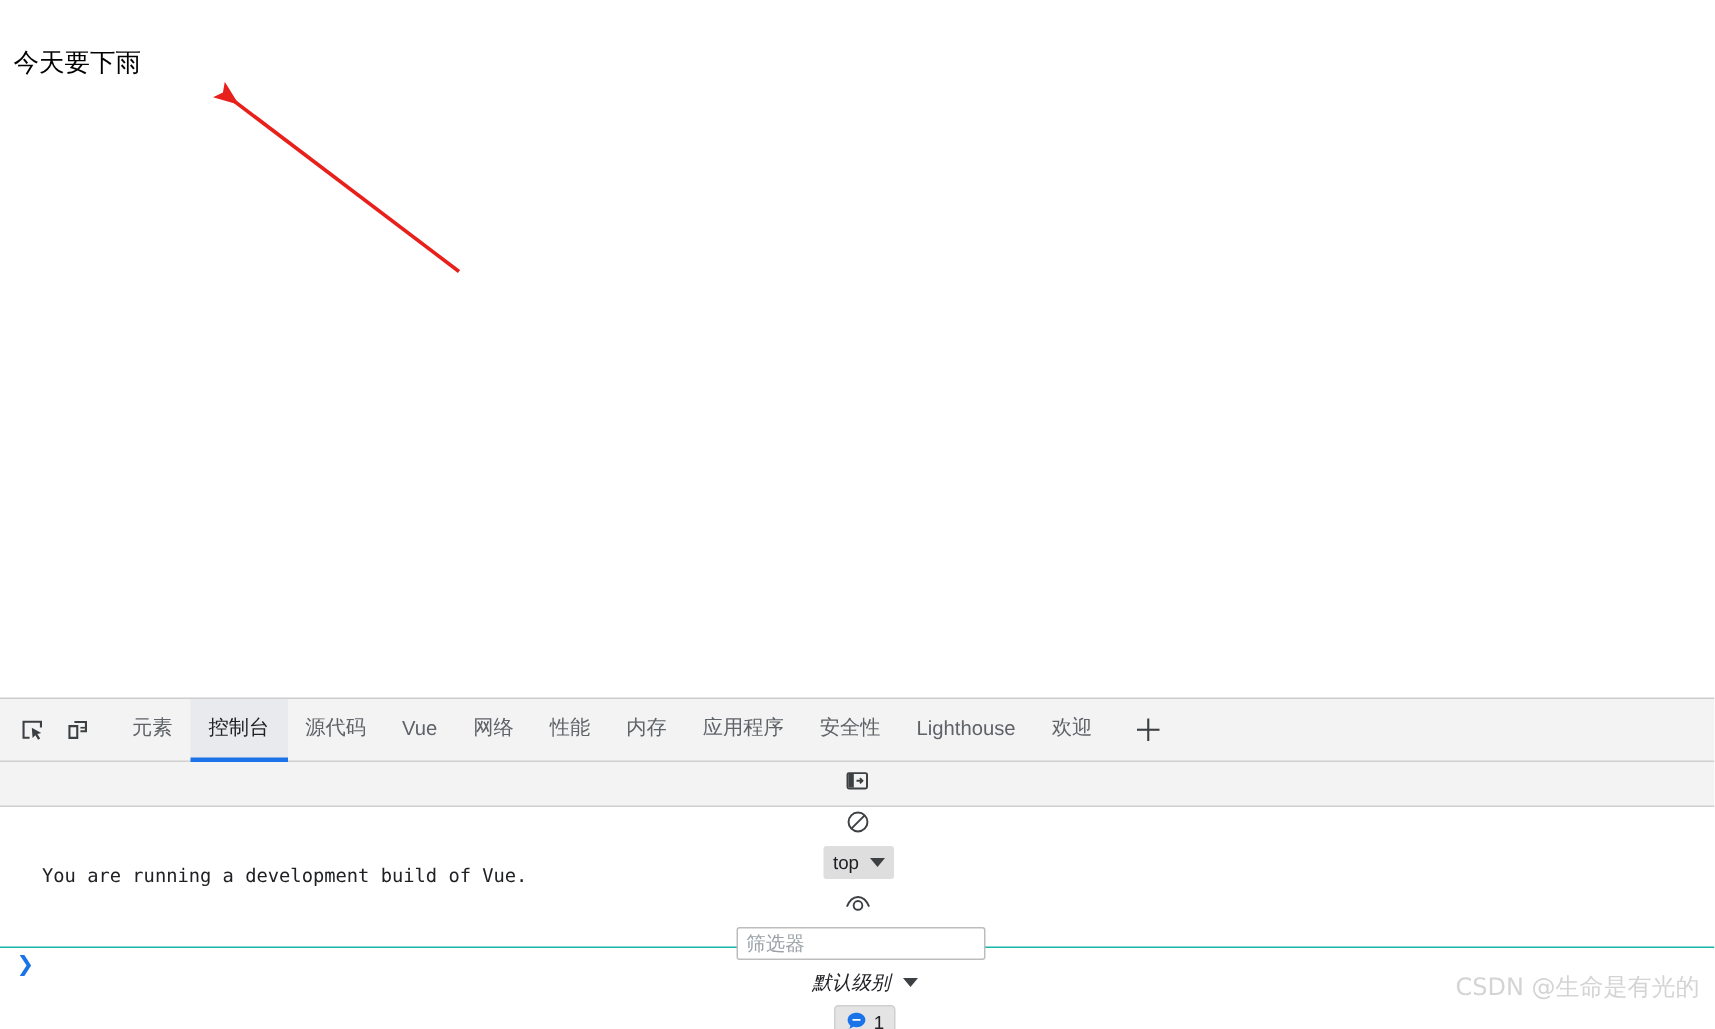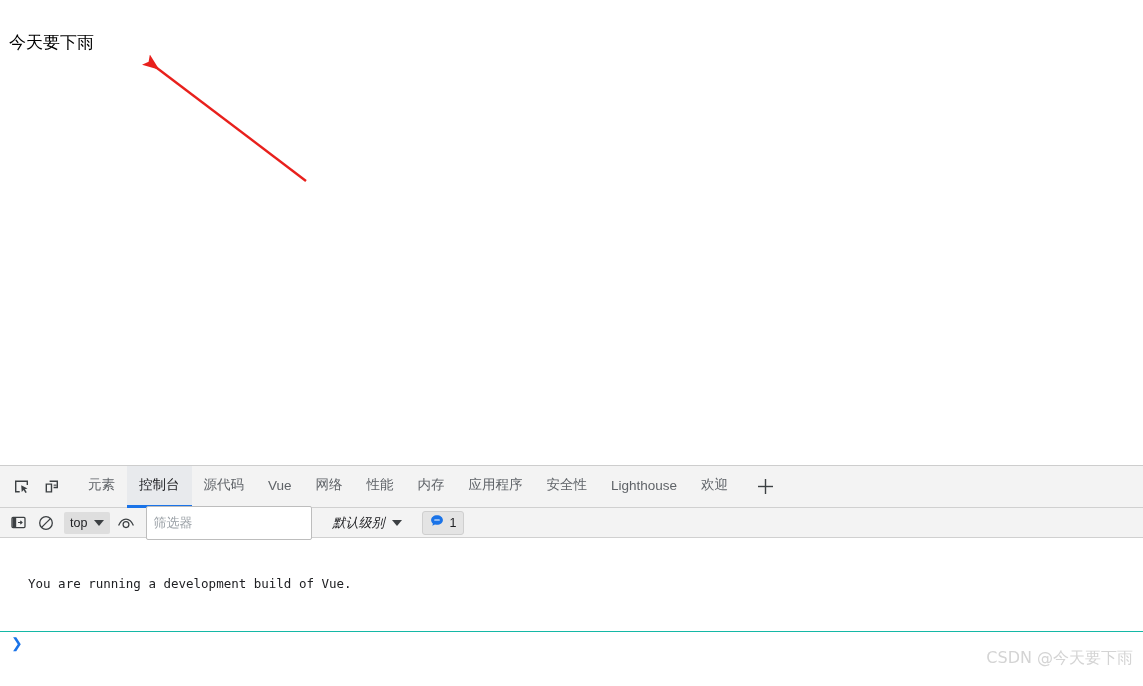--- a/index.html
+++ b/index.html
@@ -115,20 +115,21 @@
   #console-toolbar {
     position: relative;
     height: 30px;
     background: #f3f3f3;
     border-bottom: 1px solid #d0d0d0;
     display: flex;
     align-items: center;
     padding: 0 6px;
     gap: 4px;
     box-sizing: border-box;
+    flex-direction: column;
   }
   .ct-icon {
     width: 24px;
     height: 24px;
     display: flex;
     align-items: center;
     justify-content: center;
     cursor: pointer;
     flex: 0 0 auto;
   }
@@ -154,21 +155,21 @@
     border-top: 6px solid #3c4043;
   }
   #filter-input {
     width: 166px;
     height: 22px;
     background: #ffffff;
     border: 1px solid #bdbdbd;
     border-radius: 2px;
     font-size: 13px;
     color: #7f1d1d;
-    padding: 16px 6px;
+    padding: 4px 6px;
     box-sizing: border-box;
     margin-left: 4px;
     outline: none;
     font-family: "DejaVu Sans", "Liberation Sans", sans-serif;
     flex: 0 0 auto;
   }
   #filter-input::placeholder { color: #9aa0a6; }
   #level-select {
     height: 22px;
     display: flex;
@@ -376,13 +377,13 @@
   <div id="console-output">
     <div id="console-message">
       <div>You are running a development build of Vue.</div>
     </div>
     <div id="console-prompt-row">
       <span id="prompt-chevron">❯</span>
     </div>
   </div>
 </div>
 
-<div id="watermark">CSDN @今天要下雨</div>
+<div id="watermark">CSDN @生命是有光的</div>
 
 </body></html>

